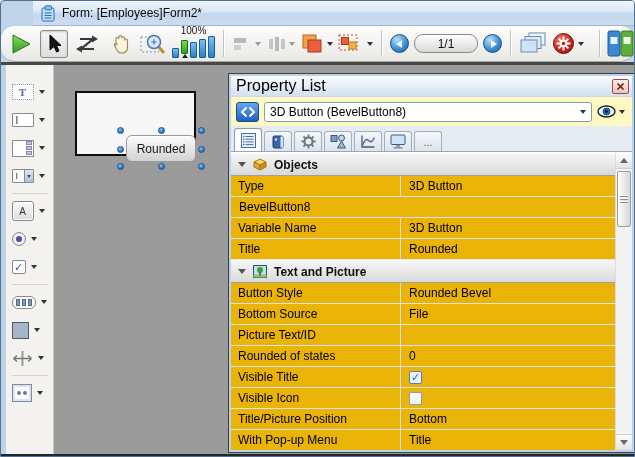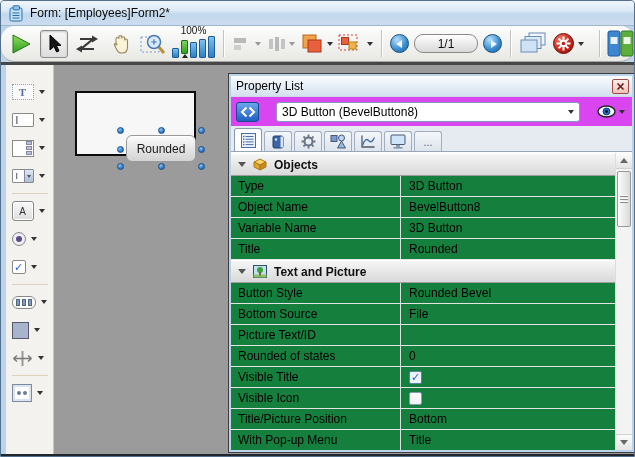--- a/index.html
+++ b/index.html
@@ -13,21 +13,21 @@
     width:635px; height:457px;
     border:1px solid #55708c; border-radius:4px 4px 0 0;
     display:flex; flex-direction:column; overflow:hidden;
     background:#bfd4e9;
   }
   
   .titlebar{
     height:25px; flex:0 0 25px; display:flex; align-items:center; gap:6px;
     padding:0 8px;
     background:linear-gradient(#eef5fc 0%,#dcEAf6 40%,#c2d7ec 55%,#cdddf0 100%);
-    border-bottom:1px solid #9fb6cc; font-size:12px; color:#0a0a0a;
+    border-bottom:1px solid #9fb6cc; font-size:12px; color:#0a0a0a;margin-left:32px;
   }
   
   .toolbar{
     height:36px; flex:0 0 36px; display:flex; align-items:center; gap:5px;
     padding:0 6px; background:linear-gradient(#fdfdfd,#e8e8e4);
     border-bottom:1px solid #a8a8a4;
     border-radius:14px;
   }
   .tb-edge{ height:3px; flex:0 0 3px; background:#474747; }
   .tbtn{ height:28px; min-width:28px; display:flex; align-items:center; justify-content:center; border-radius:3px; }
@@ -88,37 +88,37 @@
     display:flex; align-items:center; justify-content:center; font-size:12px; color:#1a1a1a;}
   .hdl{ position:absolute; width:7px; height:7px; border-radius:50%;
     background:radial-gradient(circle at 35% 30%, #8ec2f0, #2f7cc8 60%, #1d5c9e); border:1px solid #1a518c;}
   .hdl.tl{ left:-10px; top:-9px;} .hdl.tc{ left:31px; top:-9px;} .hdl.tr{ right:-10px; top:-9px;}
   .hdl.ml{ left:-10px; top:10px;} .hdl.mr{ right:-10px; top:10px;}
   .hdl.bl{ left:-10px; bottom:-9px;} .hdl.bc{ left:31px; bottom:-9px;} .hdl.br{ right:-10px; bottom:-9px;}
   
   .ppanel{ position:absolute; left:227px; top:8px; width:407px; height:380px;
     background:#b9d3ea; border:1px solid #3e3e3e; padding:2px; display:flex; flex-direction:column; }
   .pl-title{ height:20px; flex:0 0 20px; display:flex; align-items:center; padding:0 3px 0 5px;
-    background:linear-gradient(#fbfdff,#d3e0ee); font-size:12px; color:#000;gap:19px;}
+    background:linear-gradient(#fbfdff,#d3e0ee); font-size:16px; color:#000;gap:19px;}
   .plclose{ margin-left:auto; width:17px; height:15px; border:1px solid #9c4a42; border-radius:2px;
     background:linear-gradient(#fceeea,#efc3b8); display:flex; align-items:center; justify-content:center;}
-  .pl-objrow{ height:30px; flex:0 0 30px; background:#d946ef; border-top:1px solid #cdd8e4;
-    display:flex; align-items:center; gap:17px; padding:0 5px;}
+  .pl-objrow{ height:30px; flex:0 0 30px; background:#fef9c3; border-top:1px solid #cdd8e4;
+    display:flex; align-items:center; gap:5px; padding:0 5px;}
   .objbtn{ width:23px; height:20px; border-radius:3px; border:1px solid #17498f;
     background:linear-gradient(#6aa6ec,#1f5fc4); display:flex; align-items:center; justify-content:center; gap:0px;}
   .pl-select{ flex:1; height:20px; background:#fff; border:1px solid #7d9cc0; border-radius:3px;
     display:flex; align-items:center; font-size:12px; color:#000; padding:0 5px;}
   .pl-select .dar{ margin-left:auto; }
   .eyeg{ display:flex; align-items:center; gap:3px; padding-right:2px;}
   .pl-tabs{ height:26px; flex:0 0 26px; background:#e6ebf1; display:flex; align-items:flex-end; gap:2px;
     padding:2px 3px 0; border-bottom:1px solid #98a6b8;}
   .pl-tab{ width:28px; height:20px; border:1px solid #a3afc0; border-bottom:none; border-radius:3px 3px 0 0;
     background:linear-gradient(#f4f7fa,#dde4ec); display:flex; align-items:center; justify-content:center; font-size:11px; color:#566; }
   .pl-tab.sel{ background:#fff; height:23px; border-color:#8c9aae;}
-  .pl-rows{ flex:1; background:#15803d; position:relative; overflow:hidden; border-top:1px solid #fff;}
+  .pl-rows{ flex:1; background:#eab308; position:relative; overflow:hidden; border-top:1px solid #fff;}
   .rows-inner{ position:absolute; left:0; top:0; right:17px; bottom:0; display:flex; flex-direction:column;}
   .psec{ flex:1.05; background:linear-gradient(#f6f6f6,#d9d9d9); border-bottom:1px solid #9e9e9e; border-top:1px solid #fff;
     display:flex; align-items:center; gap:7px; padding-left:7px; font-size:12px; font-weight:bold; color:#111;}
   .sec-tri{ width:0; height:0; border-left:4px solid transparent; border-right:4px solid transparent; border-top:5px solid #555;}
   .prow{ flex:1; display:flex; align-items:center; border-bottom:1px solid #e4e4e4; font-size:12px; color:#000;}
   .prow .lbl{ width:170px; flex:0 0 170px; padding-left:7px; border-right:1px solid #ddd; align-self:stretch; display:flex; align-items:center;}
   .prow .val{ flex:1; padding-left:8px; display:flex; align-items:center;}
   .cbx{ width:13px; height:13px; border:1px solid #8a9cb2; background:linear-gradient(#fdfdfd,#eef2f6);
     border-radius:2px; font-size:11px; font-weight:bold; color:#2a5ad0; line-height:11px; text-align:center;}
   .cbx.on{ background:#eaf2fb; border-color:#5a82ac;}
@@ -485,21 +485,20 @@
               <polygon points="1,4 7,7 7,12 1,9" fill="#e0a62e" stroke="#a87a1a"></polygon>
               <polygon points="13,4 7,7 7,12 13,9" fill="#c98a1e" stroke="#a87a1a"></polygon>
             </svg>
             <span>Objects</span>
           </div>
           <div class="prow">
             <span class="lbl">Type</span>
             <span class="val">3D Button</span>
           </div>
           <div class="prow">
-            <span class="lbl">Object Name</span>
             <span class="val">BevelButton8</span>
           </div>
           <div class="prow">
             <span class="lbl">Variable Name</span>
             <span class="val">3D Button</span>
           </div>
           <div class="prow">
             <span class="lbl">Title</span>
             <span class="val">Rounded</span>
           </div>

